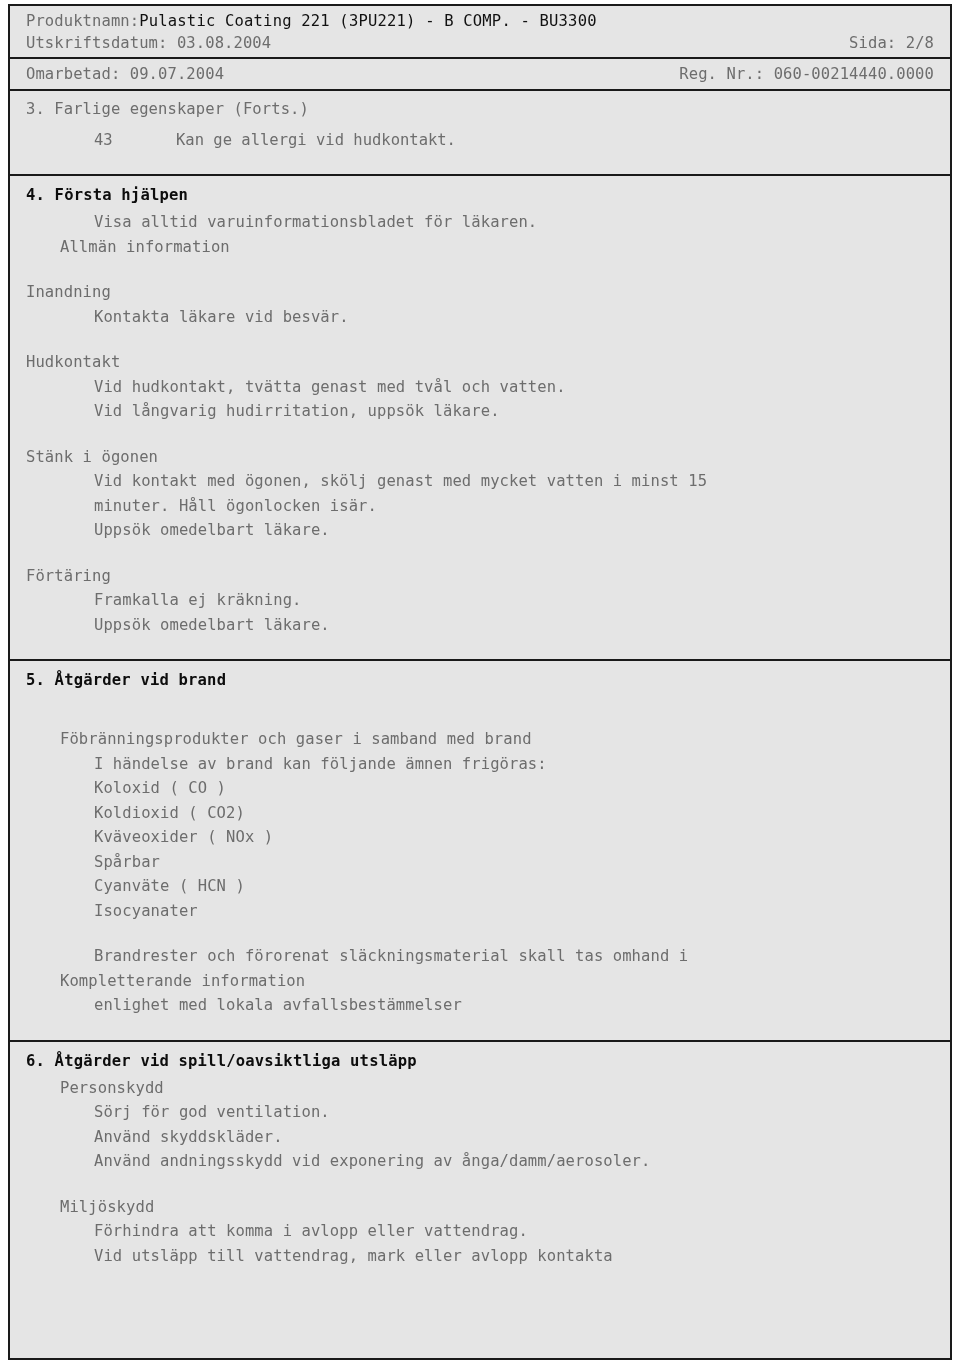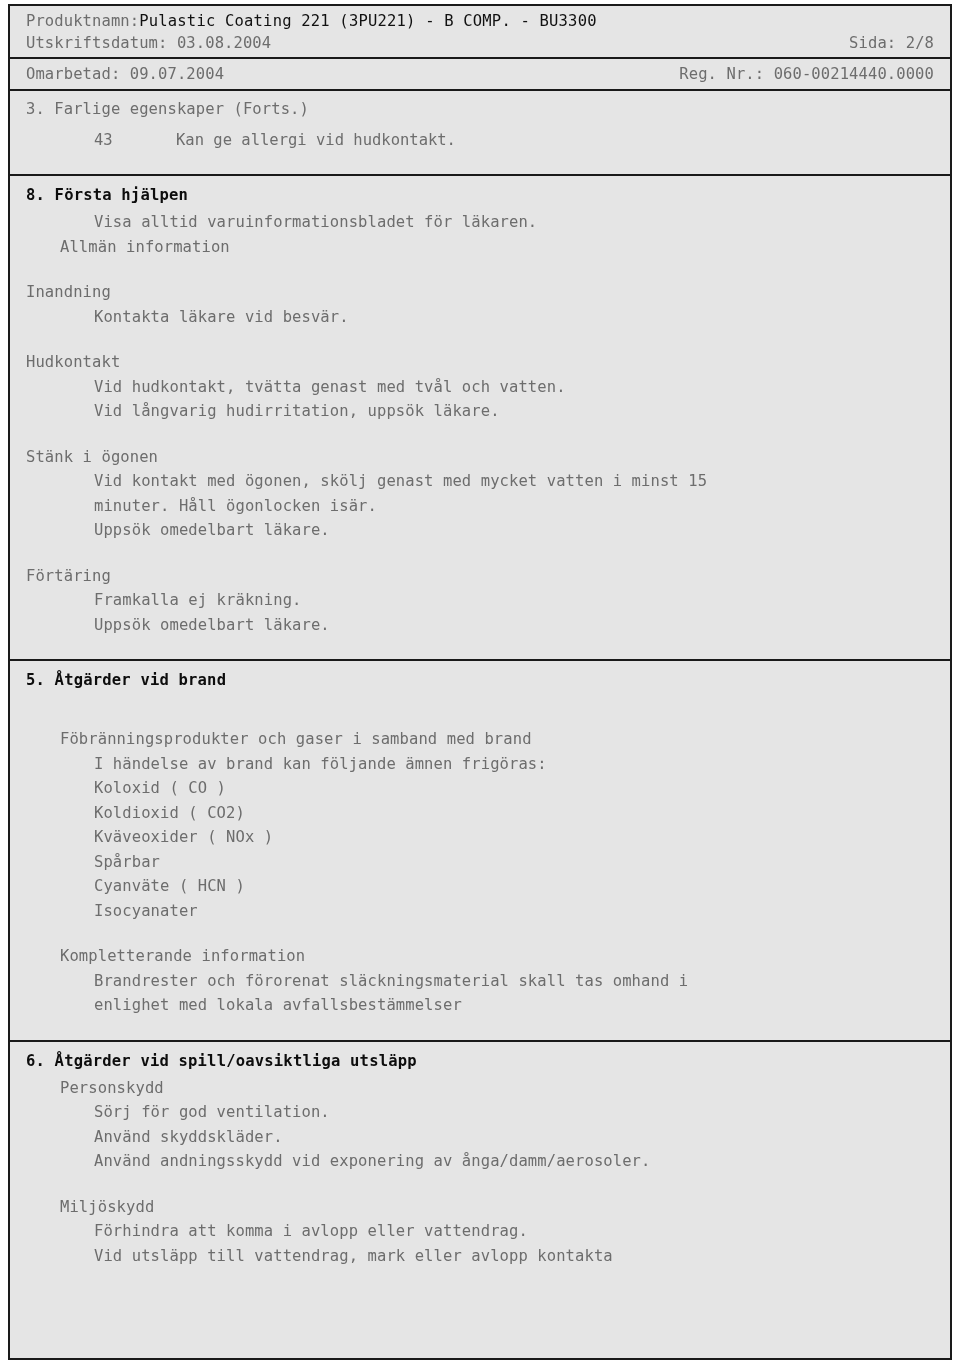--- a/index.html
+++ b/index.html
@@ -121,21 +121,21 @@
 
   <div class="section pad-b-lg">
     <div class="line">3. Farlige egenskaper (Forts.)</div>
     <div class="row43">
       <span class="code">43</span>
       <span>Kan ge allergi vid hudkontakt.</span>
     </div>
   </div>
 
   <div class="section ruled pad-b-lg">
-    <div class="sec-title">8. Första hjälpen</div>
+    <div class="sec-title">4. Första hjälpen</div>
 
     <div class="line i2">Visa alltid varuinformationsbladet för läkaren.</div>
     <div class="line i1">Allmän information</div>
 
     <div class="gap"></div>
 
     <div class="line">Inandning</div>
     <div class="line i2">Kontakta läkare vid besvär.</div>
 
     <div class="gap"></div>
@@ -167,22 +167,22 @@
     <div class="line i2">I händelse av brand kan följande ämnen frigöras:</div>
     <div class="line i2">Koloxid ( CO )</div>
     <div class="line i2">Koldioxid ( CO2)</div>
     <div class="line i2">Kväveoxider ( NOx )</div>
     <div class="line i2">Spårbar</div>
     <div class="line i2">Cyanväte ( HCN )</div>
     <div class="line i2">Isocyanater</div>
 
     <div class="gap"></div>
 
+    <div class="line i2">Brandrester och förorenat släckningsmaterial skall tas omhand i</div>
     <div class="line i1">Kompletterande information</div>
-    <div class="line i2">Brandrester och förorenat släckningsmaterial skall tas omhand i</div>
     <div class="line i2">enlighet med lokala avfallsbestämmelser</div>
   </div>
 
   <div class="section ruled">
     <div class="sec-title">6. Åtgärder vid spill/oavsiktliga utsläpp</div>
 
     <div class="line i1">Personskydd</div>
     <div class="line i2">Sörj för god ventilation.</div>
     <div class="line i2">Använd skyddskläder.</div>
     <div class="line i2">Använd andningsskydd vid exponering av ånga/damm/aerosoler.</div>

